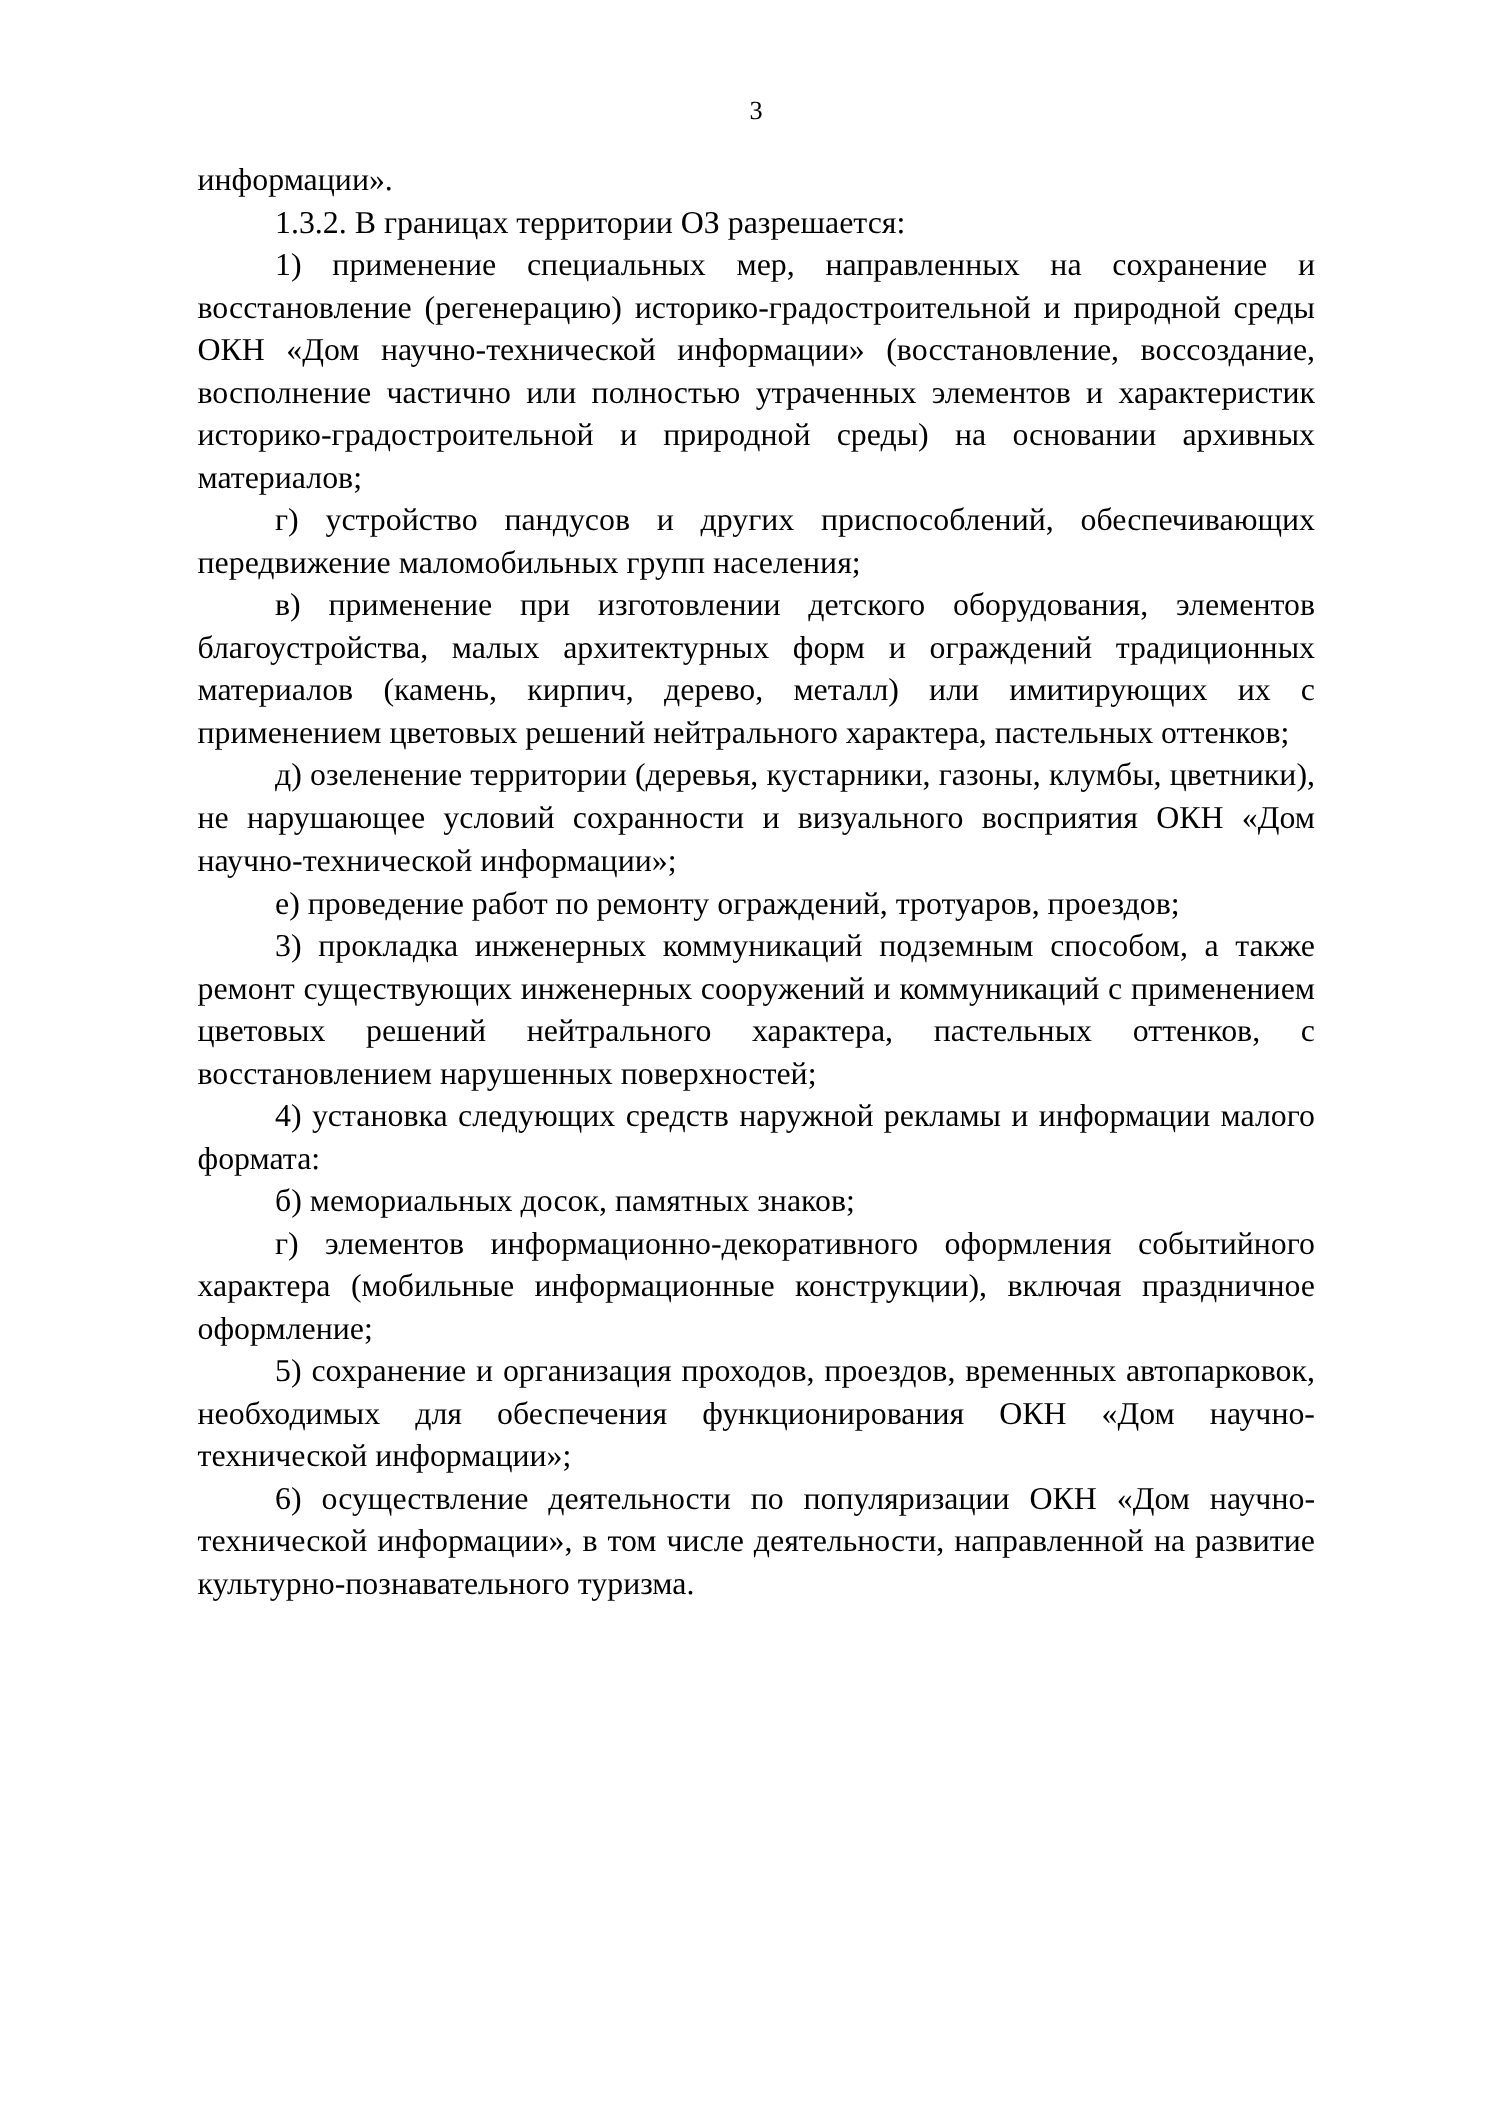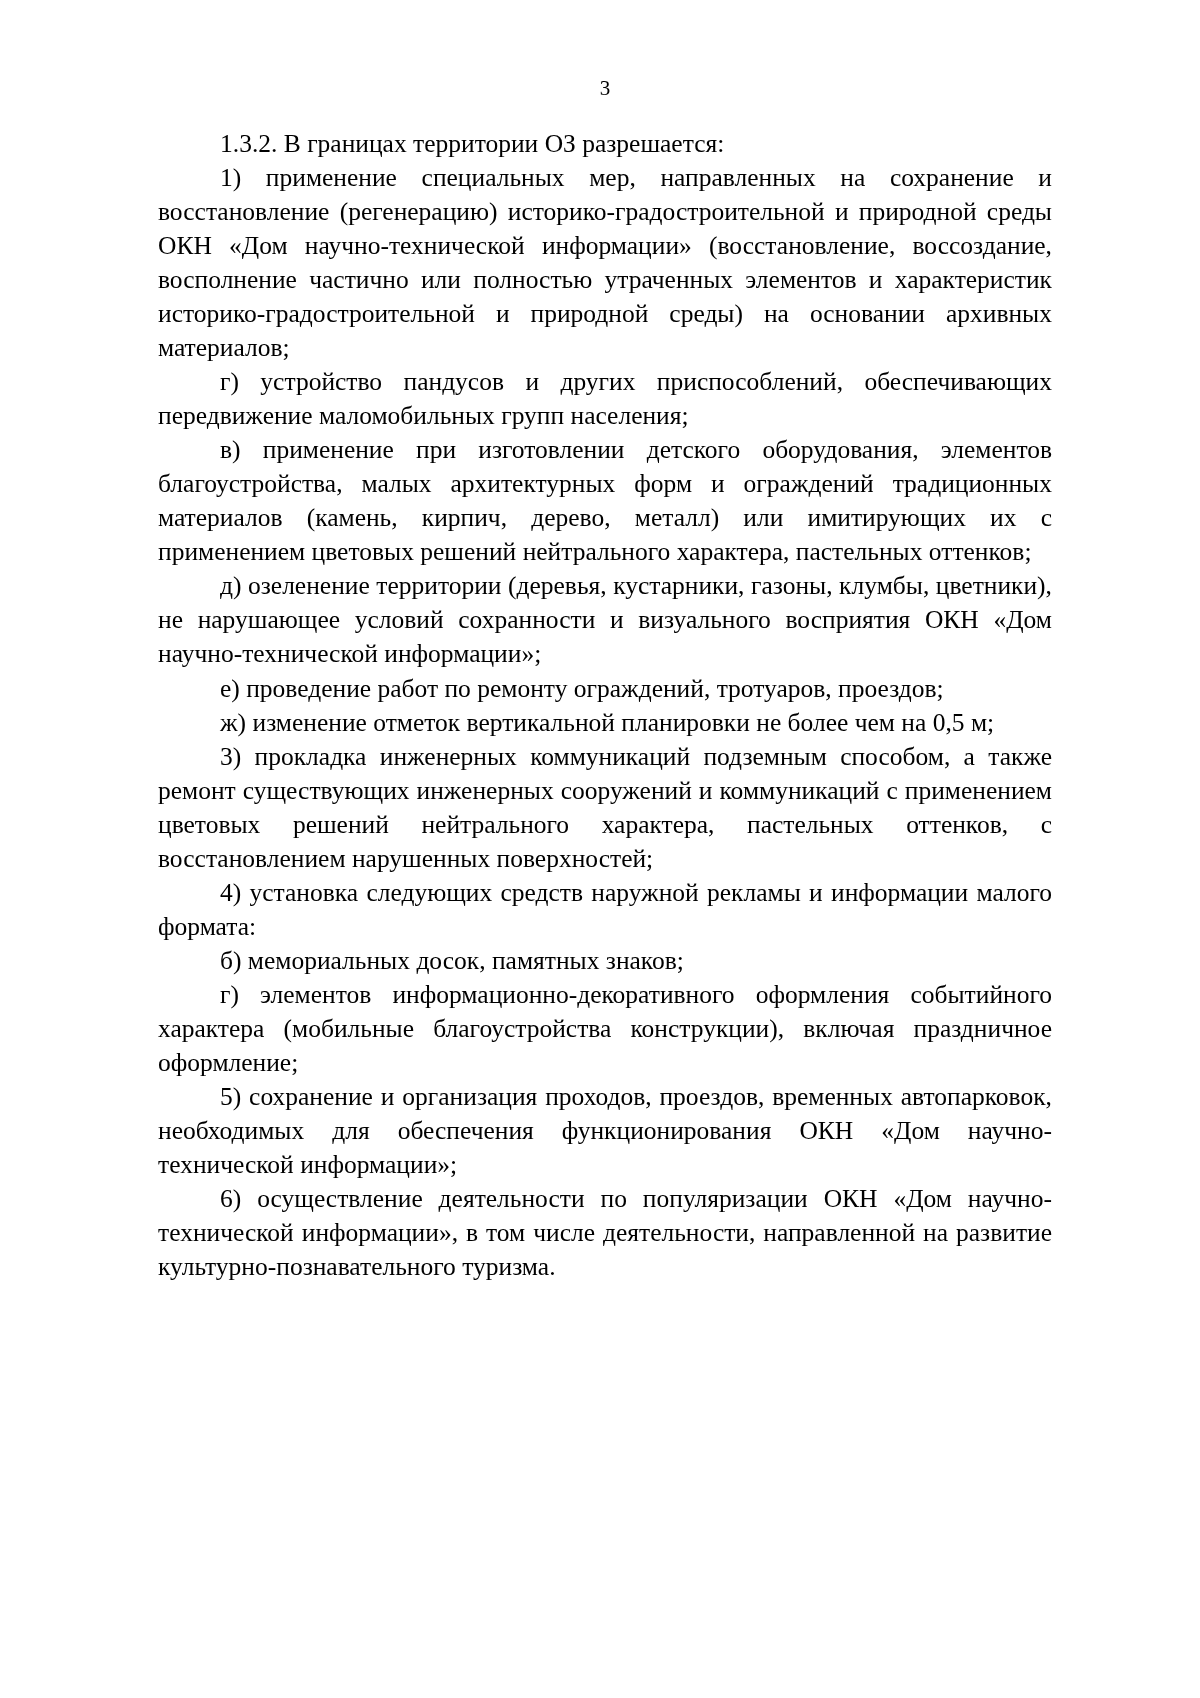--- a/index.html
+++ b/index.html
@@ -41,28 +41,28 @@
   }
 </style>
 </head>
 <body>
 
 <div class="page">
 
   <div class="page-number">3</div>
 
   <div class="body-text">
+    <p class="noindent">информации».</p>
     <p class="indent">1.3.2. В границах территории ОЗ разрешается:</p>
     <p class="indent">1) применение специальных мер, направленных на сохранение и восстановление (регенерацию) историко-градостроительной и природной среды ОКН «Дом научно-технической информации» (восстановление, воссоздание, восполнение частично или полностью утраченных элементов и характеристик историко-градостроительной и природной среды) на основании архивных материалов;</p>
     <p class="indent">г) устройство пандусов и других приспособлений, обеспечивающих передвижение маломобильных групп населения;</p>
     <p class="indent">в) применение при изготовлении детского оборудования, элементов благоустройства, малых архитектурных форм и ограждений традиционных материалов (камень, кирпич, дерево, металл) или имитирующих их с применением цветовых решений нейтрального характера, пастельных оттенков;</p>
     <p class="indent">д) озеленение территории (деревья, кустарники, газоны, клумбы, цветники), не нарушающее условий сохранности и визуального восприятия ОКН «Дом научно-технической информации»;</p>
     <p class="indent">е) проведение работ по ремонту ограждений, тротуаров, проездов;</p>
-    <p class="indent">ж) изменение отметок вертикальной планировки не более чем на 0,5 м;</p>
     <p class="indent">3) прокладка инженерных коммуникаций подземным способом, а также ремонт существующих инженерных сооружений и коммуникаций с применением цветовых решений нейтрального характера, пастельных оттенков, с восстановлением нарушенных поверхностей;</p>
     <p class="indent">4) установка следующих средств наружной рекламы и информации малого формата:</p>
     <p class="indent">б) мемориальных досок, памятных знаков;</p>
-    <p class="indent">г) элементов информационно-декоративного оформления событийного характера (мобильные благоустройства конструкции), включая праздничное оформление;</p>
+    <p class="indent">г) элементов информационно-декоративного оформления событийного характера (мобильные информационные конструкции), включая праздничное оформление;</p>
     <p class="indent">5) сохранение и организация проходов, проездов, временных автопарковок, необходимых для обеспечения функционирования ОКН «Дом научно-технической информации»;</p>
     <p class="indent">6) осуществление деятельности по популяризации ОКН «Дом научно-технической информации», в том числе деятельности, направленной на развитие культурно-познавательного туризма.</p>
   </div>
 
 </div>
 
 </body></html>

